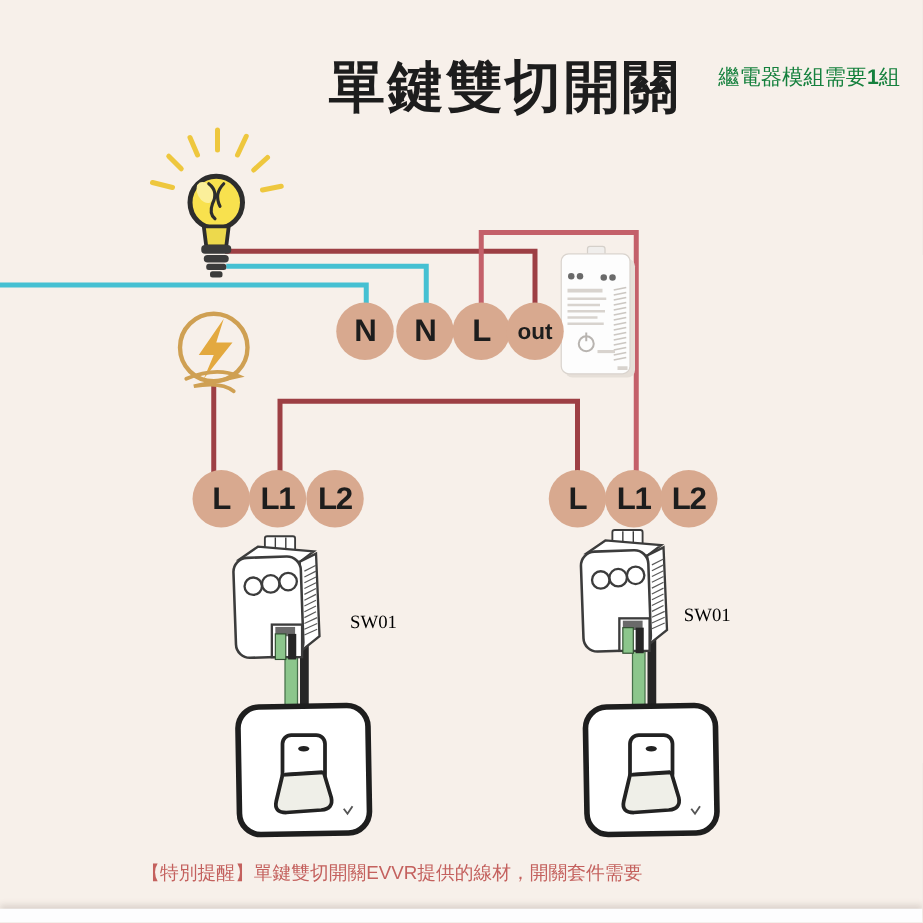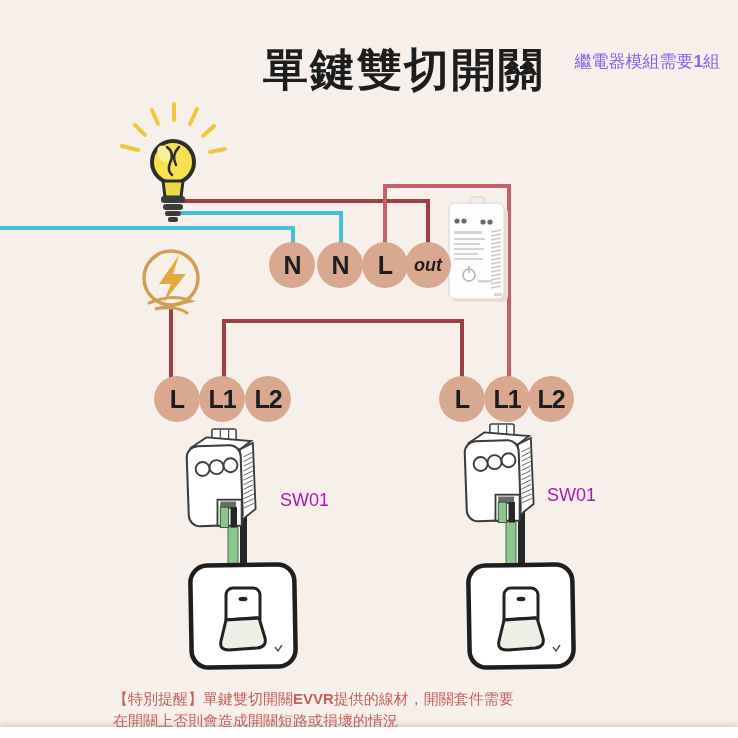--- a/index.html
+++ b/index.html
@@ -3,34 +3,34 @@
 <meta charset="utf-8">
 <style>
   html,body{margin:0;padding:0;}
   body{font-family:"Liberation Sans","DejaVu Sans",sans-serif;background:#e8e2dc;}
   .canvas{position:relative;width:738px;height:738px;background:#f7f0ea;overflow:hidden;}
   .art{position:absolute;left:0;top:0;width:738px;height:738px;}
 
   .page-title{position:absolute;left:263px;top:40px;width:300px;
     font-size:45px;font-weight:800;letter-spacing:2px;color:#1d1d1d;white-space:nowrap;}
   .side-note{position:absolute;right:18px;top:50px;text-align:right;
-    font-size:17px;line-height:24px;color:#8b5cf6;}
+    font-size:17px;line-height:24px;color:#15803d;}
   .side-note b{font-weight:800;}
 
   .terminal{position:absolute;width:46px;height:46px;border-radius:50%;
     background:#d8a98f;display:flex;align-items:center;justify-content:center;
     font-weight:900;color:#1d1d1d;font-size:25px;letter-spacing:-1px;}
   .terminal.small{font-size:18px;letter-spacing:0;}
 
-  .module-label{position:absolute;font-family:Liberation Sans, sans-serif;
-    font-size:18px;color:#a21caf;}
+  .module-label{position:absolute;font-family:Liberation Serif, serif;
+    font-size:15px;color:#000000;}
 
   .warning{position:absolute;left:113px;top:688px;width:560px;
     font-size:15px;line-height:22px;color:#c4615e;}
-  .warning b{font-weight:700;}
+  .warning b{font-weight:400;}
 
   .bottom-strip{position:absolute;left:0;top:727px;width:738px;height:11px;
     background:#fdfdfe;box-shadow:0 -3px 5px rgba(120,105,95,.22);}
 </style>
 </head>
 <body>
 
 <div class="canvas">
 
   <svg class="art" viewBox="0 0 738 738">
@@ -186,32 +186,31 @@
   </svg>
 
   <div class="page-title">單鍵雙切開關</div>
   <div class="side-note">
     <div><span>繼電器模組需要</span><b>1</b><span>組</span></div>
   </div>
 
   <div class="terminal" style="left:269px;top:242px;">N</div>
   <div class="terminal" style="left:317px;top:242px;">N</div>
   <div class="terminal" style="left:362px;top:242px;">L</div>
-  <div class="terminal small" style="left:405px;top:242px;font-style:italic;">out</div>
+  <div class="terminal small" style="left:405px;top:242px;">out</div>
 
   <div class="terminal" style="left:154px;top:376px;">L</div>
   <div class="terminal" style="left:199px;top:376px;">L1</div>
   <div class="terminal" style="left:245px;top:376px;">L2</div>
 
   <div class="terminal" style="left:439px;top:376px;">L</div>
   <div class="terminal" style="left:484px;top:376px;">L1</div>
   <div class="terminal" style="left:528px;top:376px;">L2</div>
 
   <div class="module-label" style="left:280px;top:490px;">SW01</div>
   <div class="module-label" style="left:547px;top:485px;">SW01</div>
 
   <div class="warning">
     <div><span>【特別提醒】單鍵雙切開關</span><b>EVVR</b><span>提供的線材，開關套件需要</span></div>
-    <div>在開關上否則會造成開關短路或損壞的情況</div>
   </div>
 
   <div class="bottom-strip"></div>
 </div>
 
 </body></html>

